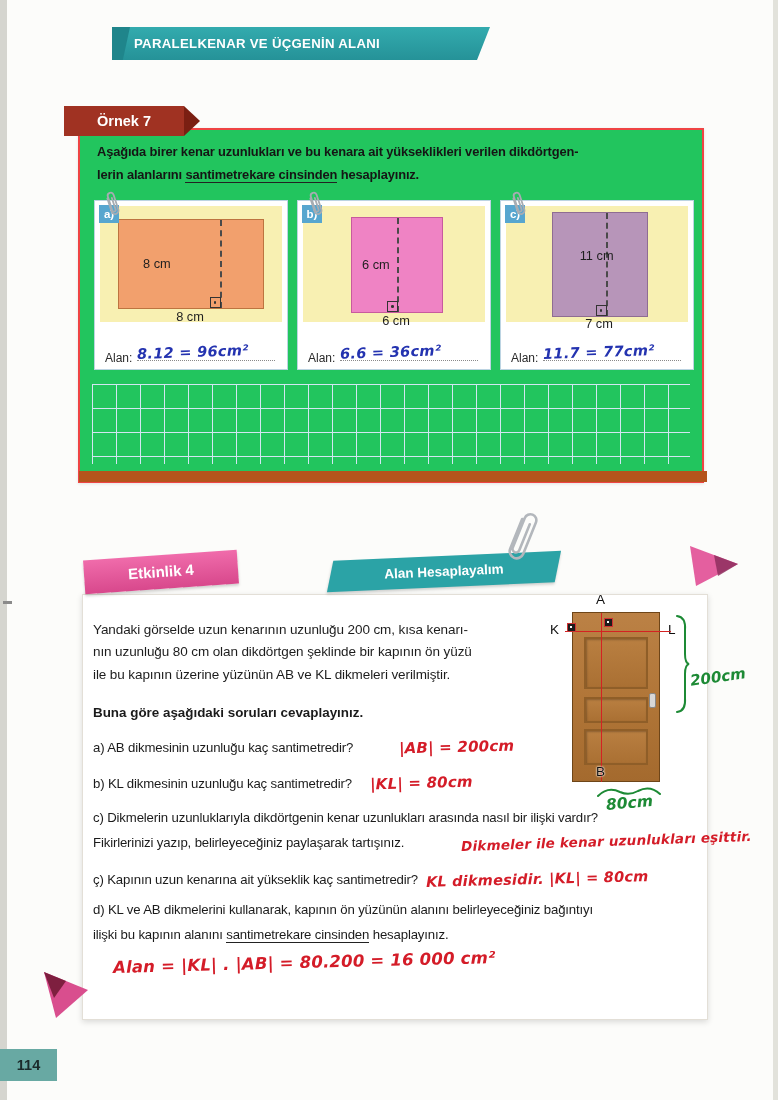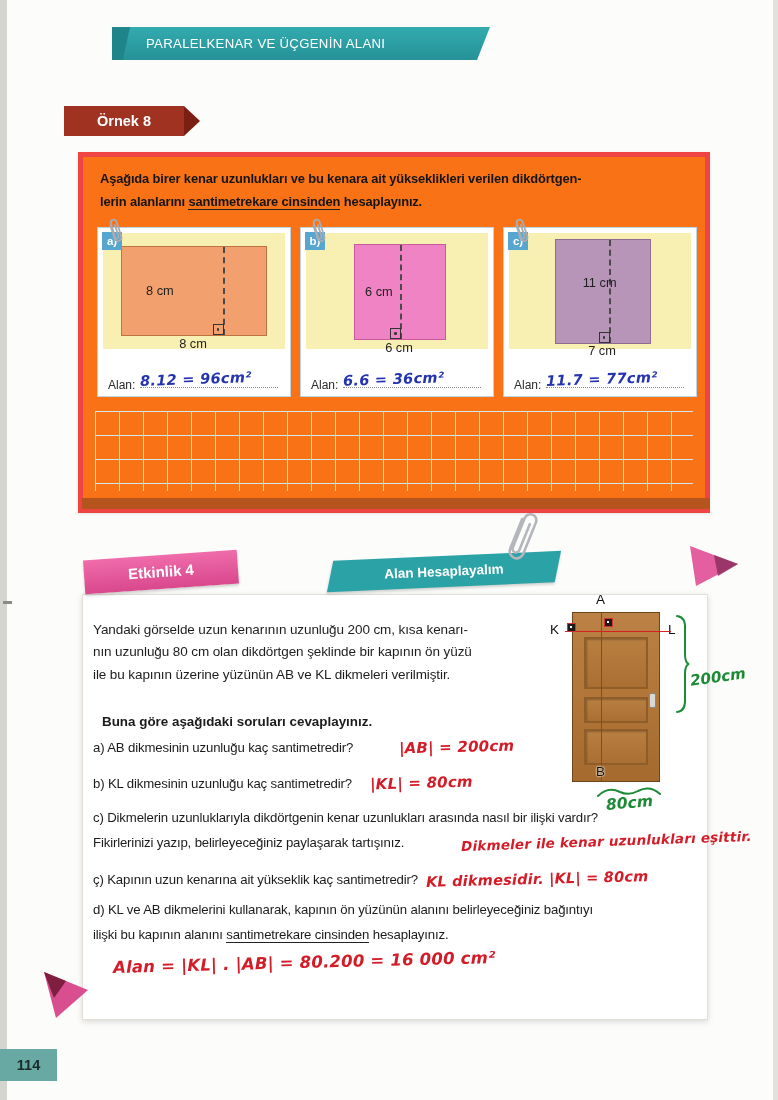--- a/index.html
+++ b/index.html
@@ -13,32 +13,32 @@
          font-family:"Liberation Sans", sans-serif;color:#1b1b1b;}
   .edge-left{position:absolute;left:0;top:0;bottom:0;width:7px;background:#d5d5cf;z-index:1;}
   .edge-right{position:absolute;right:0;top:0;bottom:0;width:5px;background:#e2e2db;z-index:1;}
 
   
   .header-ribbon{position:absolute;left:112px;top:27px;width:378px;height:33px;z-index:4;
     background:linear-gradient(180deg,#33abae,#259298);
     clip-path:polygon(0 0,100% 0,calc(100% - 13px) 100%,0 100%);}
   .header-cap{position:absolute;left:0;top:0;width:18px;height:100%;background:var(--teal_dark);
     clip-path:polygon(0 0,100% 0,60% 100%,0 100%);}
-  .header-title{position:absolute;left:34px;top:0;line-height:33px;color:#fff;font-weight:400;
+  .header-title{position:absolute;left:22px;top:0;line-height:33px;color:#fff;font-weight:700;
     font-size:13.2px;letter-spacing:.3px;white-space:nowrap;}
 
   
   .ornek-ribbon{position:absolute;left:64px;top:106px;width:120px;height:30px;background:var(--ornek_red);
     color:#fff;font-weight:700;font-size:14.5px;text-align:center;line-height:30px;z-index:5;}
   .ornek-ribbon::after{content:"";position:absolute;left:100%;top:0;width:0;height:0;
     border-top:15px solid transparent;border-bottom:15px solid transparent;border-left:16px solid var(--ornek_red_dark);}
 
   
-  .ornek-card{position:absolute;left:78px;top:152px;width:622px;height:351px;background:#f97316;
-    border:5px solid #ef4444;box-shadow:0 1px 3px rgba(0,0,0,.1);z-index:3;}
+  .ornek-card{position:absolute;left:78px;top:128px;width:622px;height:351px;background:#22c55e;
+    border:2px solid #ef4444;box-shadow:0 1px 3px rgba(0,0,0,.1);z-index:3;}
   .prompt{position:absolute;left:17px;top:10px;margin:0;font-weight:700;font-size:12.9px;
     line-height:23px;letter-spacing:-.15px;white-space:nowrap;color:#151515;}
   .u{border-bottom:1.3px solid #222;padding-bottom:0;}
 
   .figs{position:absolute;left:14px;top:70px;display:flex;gap:9px;}
   .fig{position:relative;width:192px;height:168px;background:#fff;border:1px solid #bcd4e2;}
   .fig-yellow{position:absolute;left:5px;top:5px;right:5px;height:116px;background:var(--fig_yellow);}
   .fig-letter{position:absolute;left:-1px;top:-1px;width:20px;height:18px;background:var(--tab_blue);
     color:#fff;font-weight:700;font-size:11.5px;text-align:center;line-height:18px;z-index:2;}
   .clip{position:absolute;top:-12px;left:10px;z-index:3;transform:rotate(-18deg);}
@@ -80,21 +80,21 @@
     text-align:center;line-height:34px;color:#fff;font-weight:700;font-size:15px;box-shadow:0 2px 3px rgba(0,0,0,.18);}
   .ribbon-teal{position:absolute;left:330px;top:556px;width:228px;height:31px;background:var(--teal);
     transform:rotate(-2.5deg) skewX(-14deg);z-index:6;box-shadow:0 2px 3px rgba(0,0,0,.18);}
   .rt-inner{display:block;transform:skewX(14deg);text-align:center;line-height:31px;color:#fff;font-weight:700;font-size:13.5px;}
   .clip-big{position:absolute;left:506px;top:506px;z-index:7;transform:rotate(22deg);}
   .tri-tr{position:absolute;left:688px;top:542px;z-index:6;}
   .tri-bl{position:absolute;left:40px;top:970px;z-index:6;}
 
   .intro{position:absolute;left:10px;top:24px;margin:0;font-size:13.5px;line-height:22.4px;
     white-space:nowrap;color:#1d1d1d;letter-spacing:-.1px;}
-  .bold-prompt{position:absolute;left:10px;top:110px;margin:9px;font-weight:700;font-size:13.4px;white-space:nowrap;}
+  .bold-prompt{position:absolute;left:10px;top:110px;margin:0;font-weight:700;font-size:13.4px;white-space:nowrap;}
   .q{position:absolute;margin:0;font-size:13.2px;letter-spacing:-.15px;white-space:nowrap;line-height:25px;color:#1b1b1b;}
   .qa{left:10px;top:140px;} .qb{left:10px;top:176px;} .qc{left:10px;top:210px;}
   .qce{left:10px;top:272px;} .qd{left:10px;top:302px;}
   .hand-red{color:var(--hand_red);font-family:"DejaVu Sans",sans-serif;font-style:italic;font-weight:700;
     font-size:15px;letter-spacing:.2px;display:inline-block;transform:rotate(-1.5deg);}
   .ans-a{margin-left:46px;} .ans-b{margin-left:18px;} .ans-ce{margin-left:8px;font-size:14.5px;}
   .ans-c{position:absolute;left:378px;top:238px;font-size:13.5px;white-space:nowrap;transform:rotate(-2deg);}
   .ans-d{position:absolute;left:30px;top:358px;font-size:16.5px;white-space:nowrap;transform:rotate(-1.5deg);}
 
   
@@ -129,21 +129,21 @@
 <div class="sheet">
   <div class="edge-left"></div>
   <div class="edge-right"></div>
 
   <div class="header-ribbon">
     <span class="header-cap"></span>
     <span class="header-title">PARALELKENAR VE ÜÇGENİN ALANI</span>
   </div>
 
   <div class="ornek-ribbon">
-    <span>Örnek 8</span>
+    <span>Örnek 7</span>
   </div>
 
   <div class="ornek-card">
     <p class="prompt">
       <span>Aşağıda birer kenar uzunlukları ve bu kenara ait yükseklikleri verilen dikdörtgen-</span><br>
       <span><span>lerin alanlarını </span><span class="u">santimetrekare cinsinden</span><span> hesaplayınız.</span></span>
     </p>
 
     <div class="figs">
 

